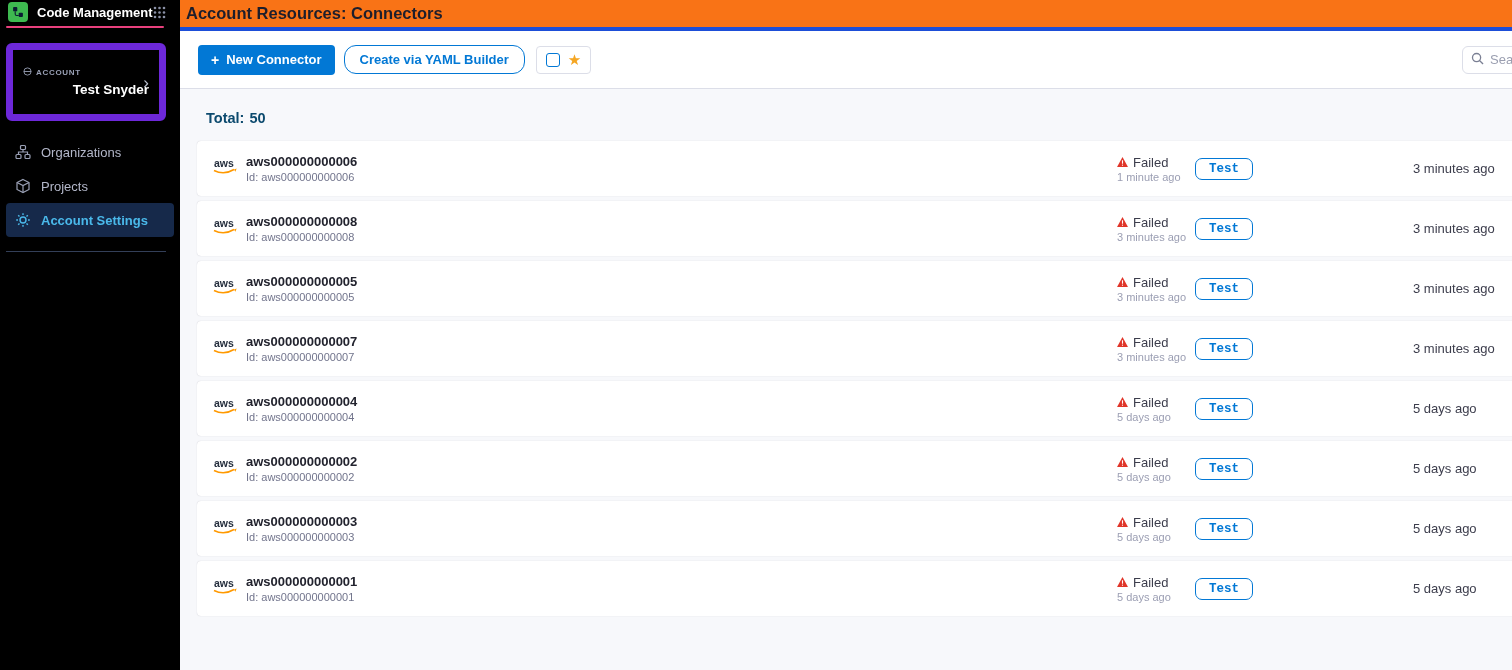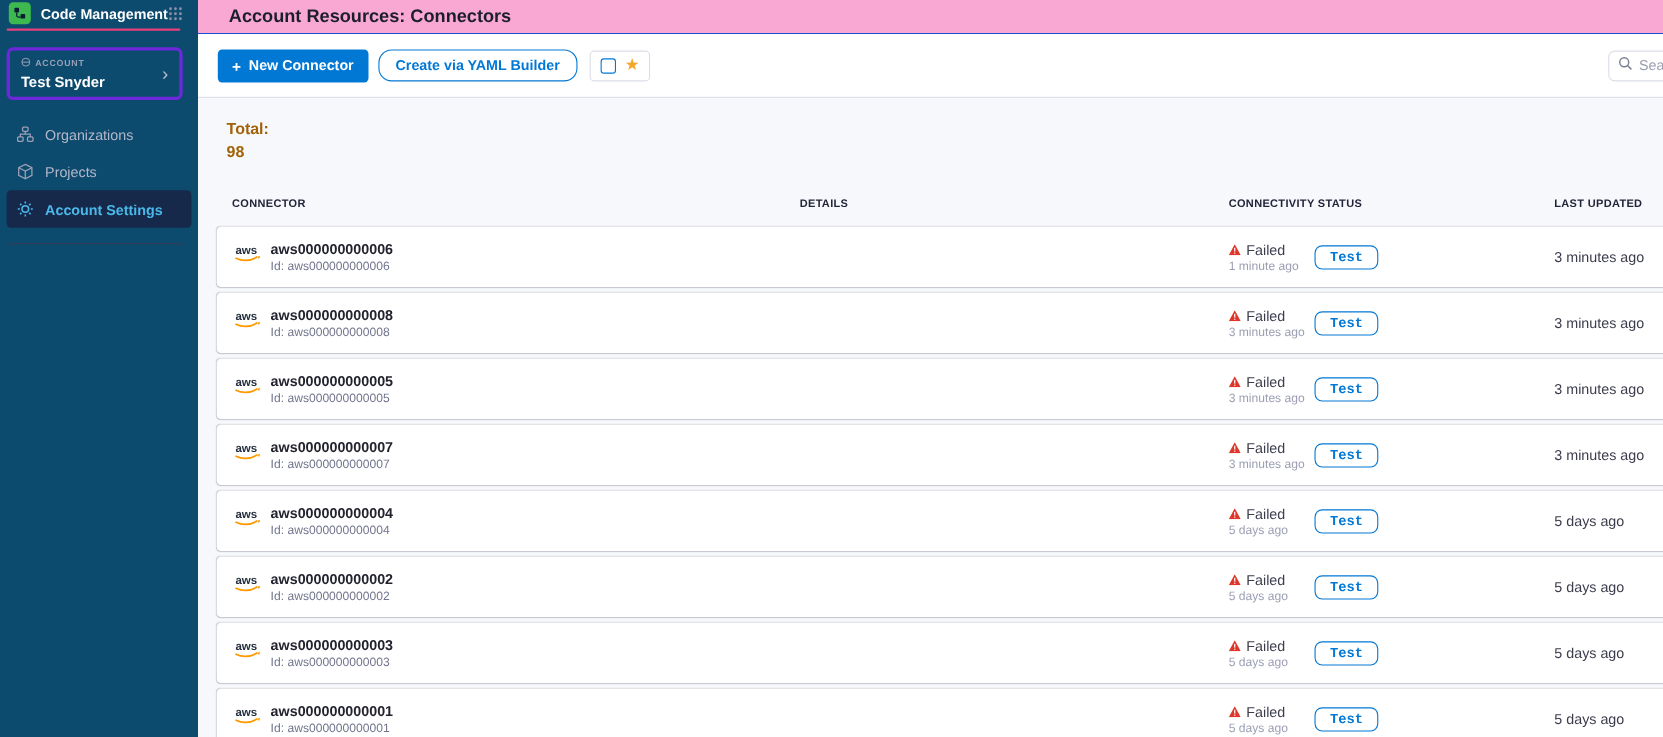--- a/index.html
+++ b/index.html
@@ -7,51 +7,51 @@
   body {
     font-family: "Liberation Sans", sans-serif;
     background: #f7f8fb;
     position: relative;
     color: #22232e;
   }
 
   
   .sidebar {
     position: absolute; left: 0; top: 0; bottom: 0; width: 180px;
-    background: #0c4a6e; z-index: 5;
+    background: #000000; z-index: 5; text-align: right;
   }
   .sb-header { display: flex; align-items: center; padding: 2px 14px 0 8px; height: 22px; }
   .sb-logo { width: 20px; height: 20px; background: #3eb950; border-radius: 4px;
     display: flex; align-items: center; justify-content: center; flex: 0 0 auto; }
   .sb-title { color: #fff; font-size: 13px; font-weight: 700; margin-left: 9px; white-space: nowrap; }
   .sb-grid { margin-left: auto; display: flex; }
   .sb-accent { height: 2px; background: #e9407d; margin: 4px 16px 0 6px; border-radius: 1px; }
 
-  .acct-card { margin: 15px 14px 0 6px; border: 3px solid #6d28d9; border-radius: 6px;
-    padding: 6px 10px; position: relative; cursor: pointer; }
+  .acct-card { margin: 15px 14px 0 6px; border: 7px solid #6d28d9; border-radius: 6px;
+    padding: 17px 10px; position: relative; cursor: pointer; }
   .acct-label-row { display: flex; align-items: center; gap: 4px; color: #99a0b5;
     font-size: 8px; font-weight: 700; letter-spacing: .7px; }
   .acct-name { color: #fff; font-size: 13.5px; font-weight: 700; margin-top: 4px; }
   .acct-chevron { position: absolute; right: 10px; top: 50%; transform: translateY(-50%);
     color: #b9bfce; font-size: 17px; line-height: 1; }
 
   .sb-nav { margin: 14px 6px 0 6px; }
   .nav-item { display: flex; align-items: center; height: 34px; padding-left: 9px;
     border-radius: 4px; color: #b3b7c9; font-size: 13px; cursor: pointer; }
   .nav-item .nv-icon { width: 16px; height: 16px; margin-right: 10px; display: flex;
     align-items: center; justify-content: center; }
   .nav-item svg { stroke: #9aa0b5; fill: none; stroke-width: 1.2; }
   .nav-item.active { background: #16294a; color: #4ab9ea; font-weight: 700; }
   .nav-item.active svg { stroke: #4ab9ea; stroke-width: 1.4; }
   .sb-divider { border-top: 1px solid #333f58; margin: 14px 14px 0 6px; }
 
   
   .main { position: absolute; left: 180px; top: 0; right: 0; bottom: 0; background: #f7f8fb; }
-  .page-titlebar { height: 31px; background: #f9a8d4; border-bottom: 1px solid #1d4ed8;
-    display: flex; align-items: center; padding-left: 28px; }
+  .page-titlebar { height: 31px; background: #f97316; border-bottom: 4px solid #1d4ed8;
+    display: flex; align-items: center; padding-left: 6px; }
   .page-title { font-size: 16.5px; font-weight: 700; color: #1d1e2c; }
 
   .toolbar { height: 58px; background: #fff; border-bottom: 1px solid #dcdee8;
     display: flex; align-items: center; padding-left: 18px; position: relative; overflow: hidden; }
   .btn-primary { background: #0278d5; color: #fff; border: none; border-radius: 4px;
     font-family: inherit; font-size: 13px; font-weight: 700; padding: 7px 13px;
     display: flex; align-items: center; cursor: pointer; }
   .btn-primary .plus { margin-right: 7px; font-size: 14px; font-weight: 700; }
   .btn-outline { background: #fff; color: #0278d5; border: 1px solid #0278d5; border-radius: 12px;
     font-family: inherit; font-size: 13px; font-weight: 700; padding: 6px 15px; margin-left: 9px; cursor: pointer; }
@@ -61,22 +61,22 @@
     background: #fff; cursor: pointer; }
   .fav-star { color: #f5a623; font-size: 15px; margin-left: 8px; line-height: 1; }
   .search-box { position: absolute; left: 1282px; top: 50%; transform: translateY(-50%);
     width: 196px; height: 28px; border: 1px solid #dcdee8; border-radius: 6px; background: #fff;
     display: flex; align-items: center; padding: 0 8px; }
   .search-box input { border: none; outline: none; font-family: inherit; font-size: 13px;
     color: #3c3d4c; margin-left: 6px; width: 140px; background: transparent; }
   .search-box input::placeholder { color: #9a9eb0; }
 
   .content { padding: 21px 0 0 17px; }
-  .total-line { margin-left: 9px; font-size: 14.5px; font-weight: 700; color: #a16207;
-    display: flex; gap: 5px; flex-direction: column; }
+  .total-line { margin-left: 9px; font-size: 14.5px; font-weight: 700; color: #0c4a6e;
+    display: flex; gap: 5px; }
 
   .cols, .row { display: grid; grid-template-columns: 530px 390px 296px 1fr; }
   .cols { margin-top: 33px; }
   .col-h { font-size: 10px; font-weight: 700; letter-spacing: .3px; color: #23243a; }
   .col-h:first-child { padding-left: 14px; }
 
   .rows { margin-top: 15px; }
   .row { background: #fff; border-radius: 4px; height: 55px; margin-bottom: 5px;
     width: calc(100% + 8px); align-items: center;
     box-shadow: 0 0 1px rgba(40,41,61,.25); }
@@ -191,29 +191,23 @@
             <path d="M9.4 9.4 L13 13" stroke="#7a7f93" stroke-width="1.4"></path>
           </svg>
       </span>
       <input type="text" placeholder="Search" style="">
     </div>
   </div>
 
   <div class="content">
     <div class="total-line">
       <span>Total:</span>
-      <span>98</span>
-    </div>
-
-    <div class="cols">
-      <div class="col-h">CONNECTOR</div>
-      <div class="col-h">DETAILS</div>
-      <div class="col-h">CONNECTIVITY STATUS</div>
-      <div class="col-h">LAST UPDATED</div>
-    </div>
+      <span>50</span>
+    </div>
+
 
     <div class="rows">
 
       <div class="row">
         <div class="c-connector">
           <span class="aws-logo">
             <svg width="28" height="20" viewBox="0 0 28 20">
                 <text x="3" y="10" font-size="10.5" font-weight="bold" fill="#252f3e" font-family="Liberation Sans, sans-serif">aws</text>
                 <path d="M3 13.5 Q13 18.5 23 12.5" stroke="#ff9900" fill="none" stroke-width="1.6"></path>
                 <path d="M23 12.5 l2.6 -1 l-1.2 3.2 z" fill="#ff9900"></path>

